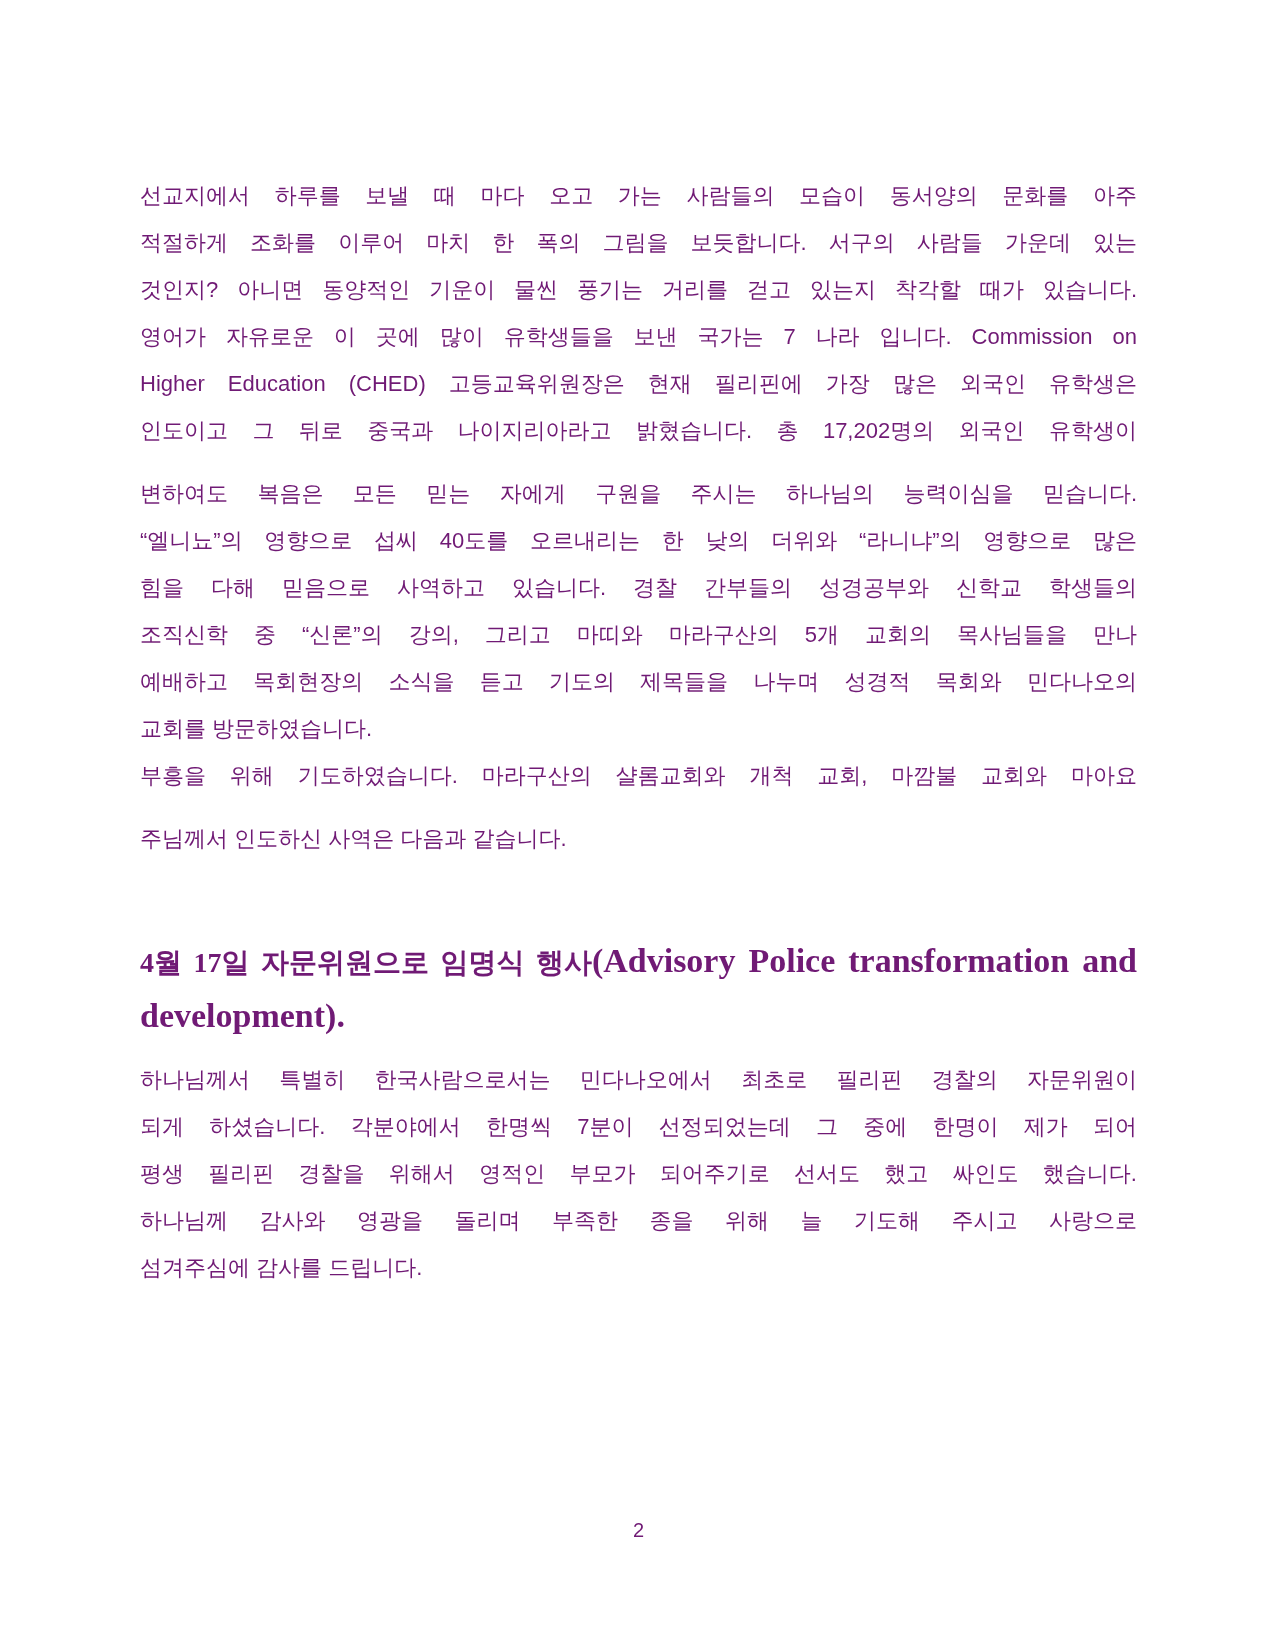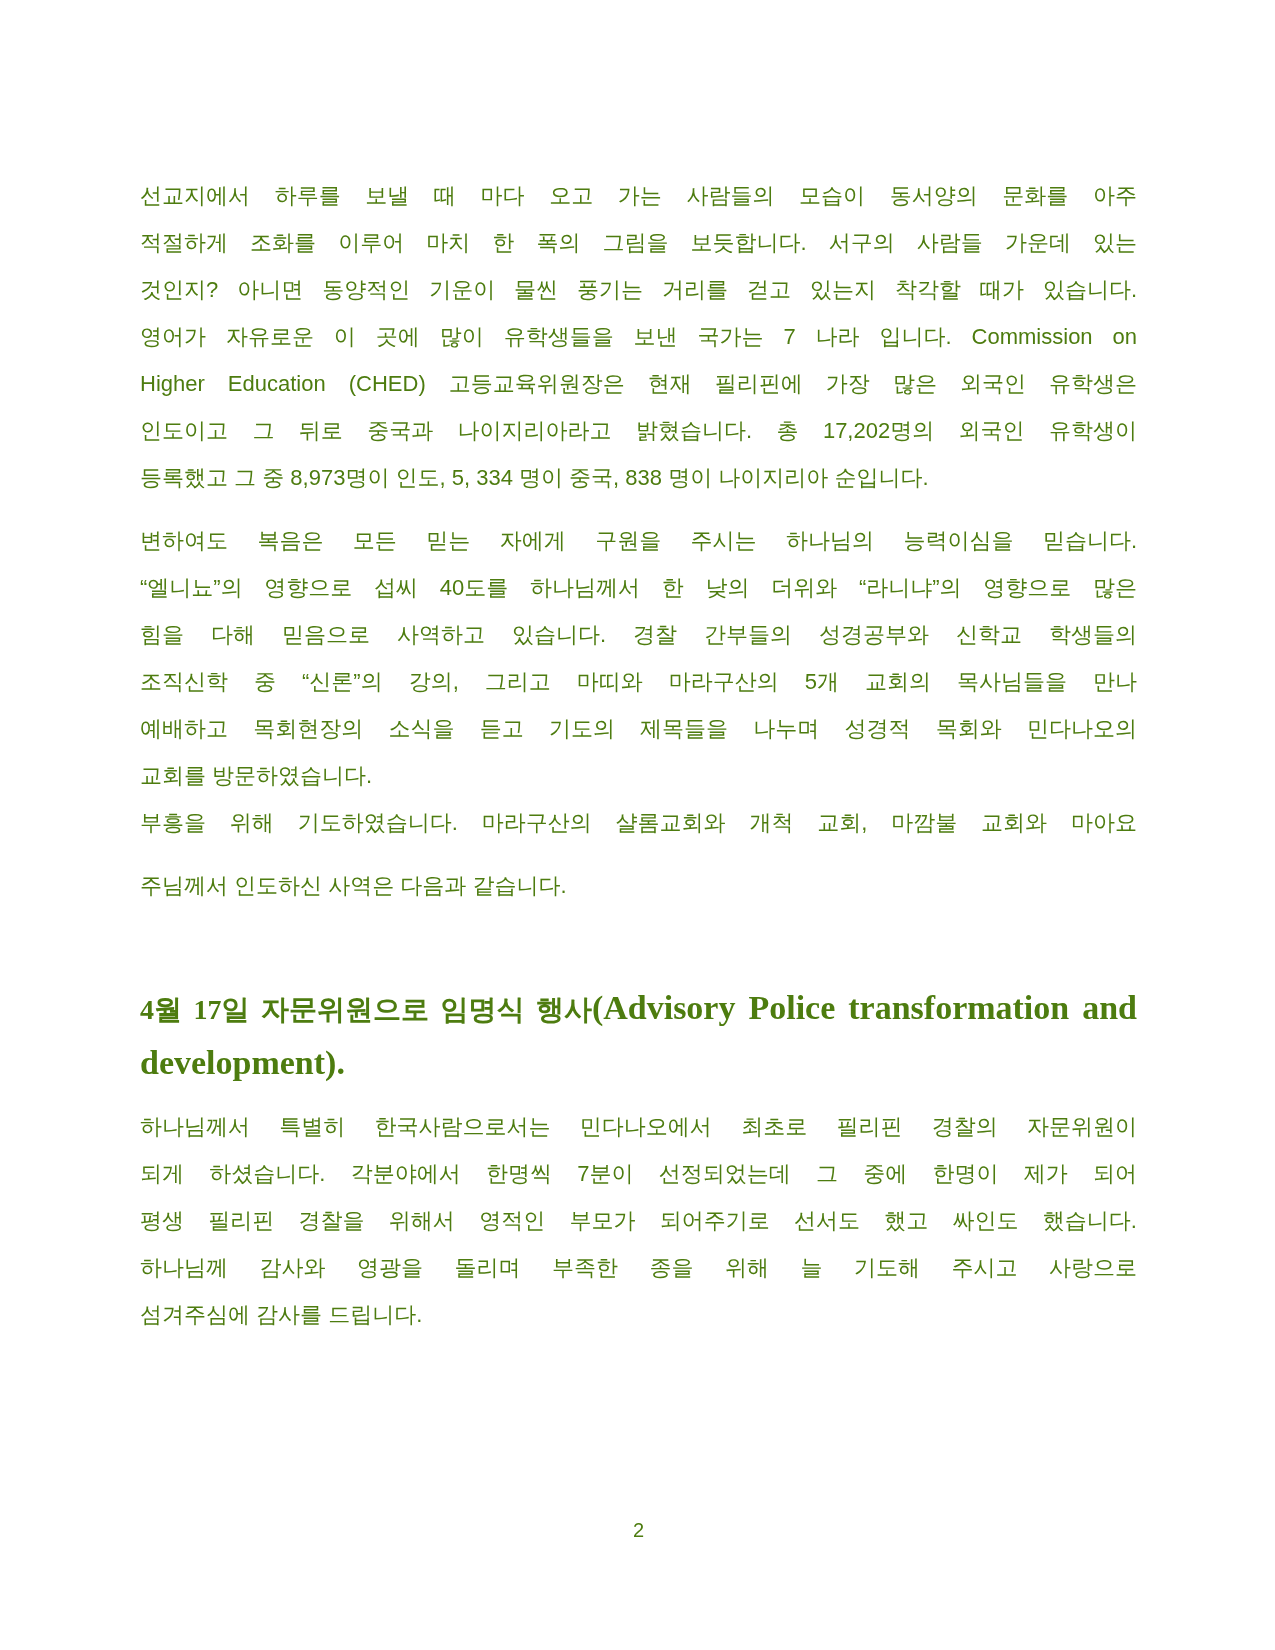--- a/index.html
+++ b/index.html
@@ -5,21 +5,21 @@
   html, body {
     margin: 0;
     padding: 0;
     background: #ffffff;
   }
   .page {
     position: relative;
     width: 1269px;
     height: 1650px;
     background: #ffffff;
-    color: #4d7c0f;
+    color: #701a75;
     font-family: "Liberation Sans", sans-serif;
     overflow: hidden;
   }
   .content {
     position: absolute;
     left: 140px;
     top: 172px;
     width: 997px;
   }
   .para {
@@ -69,26 +69,25 @@
 <div class="page">
   <div class="content">
 
     <div class="para">
         <div class="line">선교지에서 하루를 보낼 때 마다 오고 가는 사람들의 모습이 동서양의 문화를 아주</div>
         <div class="line">적절하게 조화를 이루어 마치 한 폭의 그림을 보듯합니다. 서구의 사람들 가운데 있는</div>
         <div class="line">것인지? 아니면 동양적인 기운이 물씬 풍기는 거리를 걷고 있는지 착각할 때가 있습니다.</div>
         <div class="line">영어가 자유로운 이 곳에 많이 유학생들을 보낸 국가는 7 나라 입니다. Commission on</div>
         <div class="line">Higher Education (CHED) 고등교육위원장은 현재 필리핀에 가장 많은 외국인 유학생은</div>
         <div class="line">인도이고 그 뒤로 중국과 나이지리아라고 밝혔습니다. 총 17,202명의 외국인 유학생이</div>
-        <div class="line last">등록했고 그 중 8,973명이 인도, 5, 334 명이 중국, 838 명이 나이지리아 순입니다.</div>
       </div>
 
     <div class="para">
         <div class="line">변하여도 복음은 모든 믿는 자에게 구원을 주시는 하나님의 능력이심을 믿습니다.</div>
-        <div class="line">“엘니뇨”의 영향으로 섭씨 40도를 하나님께서 한 낮의 더위와 “라니냐”의 영향으로 많은</div>
+        <div class="line">“엘니뇨”의 영향으로 섭씨 40도를 오르내리는 한 낮의 더위와 “라니냐”의 영향으로 많은</div>
         <div class="line">힘을 다해 믿음으로 사역하고 있습니다. 경찰 간부들의 성경공부와 신학교 학생들의</div>
         <div class="line">조직신학 중 “신론”의 강의, 그리고 마띠와 마라구산의 5개 교회의 목사님들을 만나</div>
         <div class="line">예배하고 목회현장의 소식을 듣고 기도의 제목들을 나누며 성경적 목회와 민다나오의</div>
         <div class="line last">교회를 방문하였습니다.</div>
         <div class="line">부흥을 위해 기도하였습니다. 마라구산의 샬롬교회와 개척 교회, 마깜불 교회와 마아요</div>
       </div>
 
     <div class="para">
         <div class="line last">주님께서 인도하신 사역은 다음과 같습니다.</div>
       </div>

